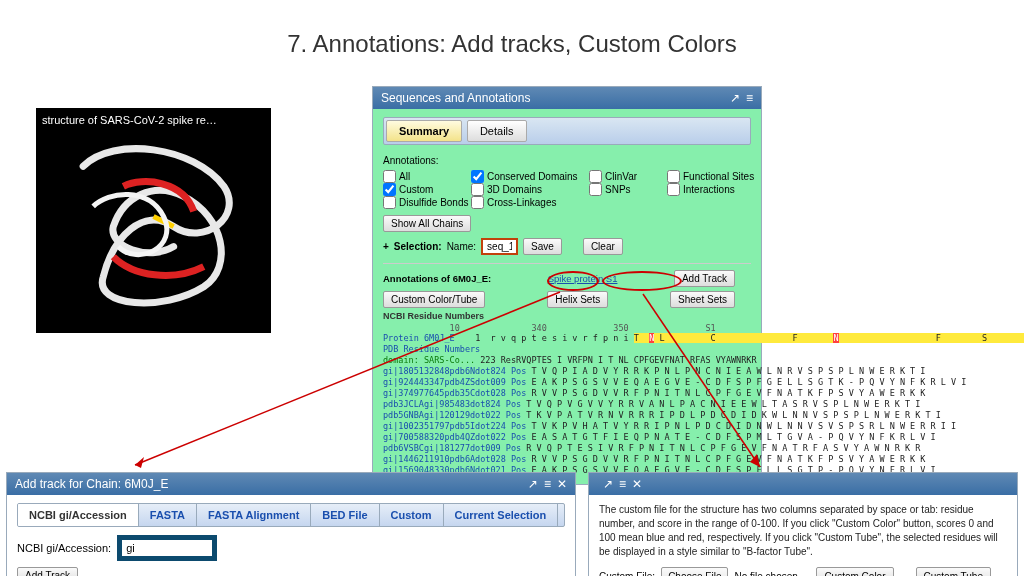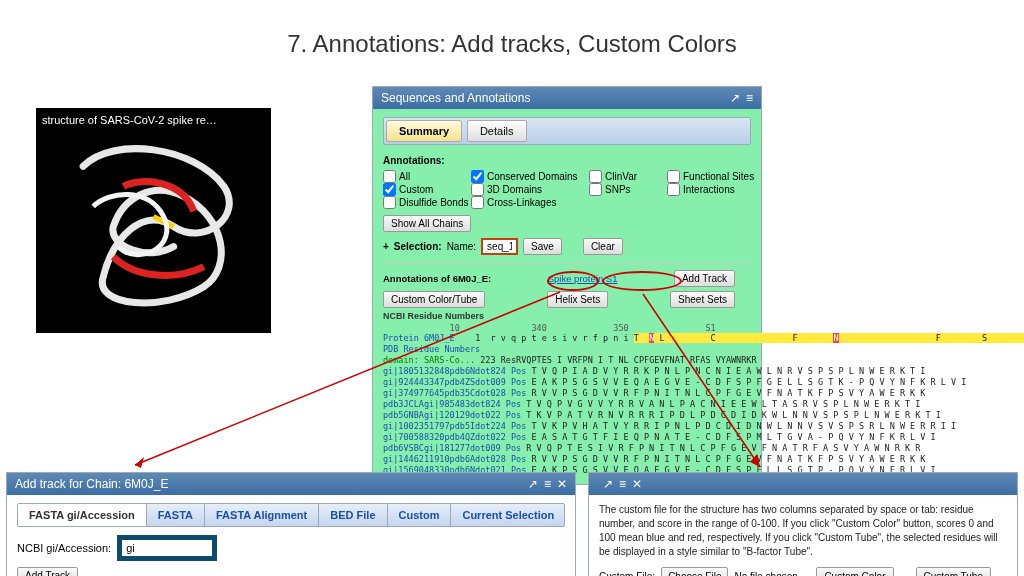--- a/index.html
+++ b/index.html
@@ -9,21 +9,21 @@
 .ribbon { position:absolute; inset:18px 6px 6px 6px; }
 .ribbon svg { width:100%; height:100%; }
 .panel { position: absolute; border: 1px solid #9ab; background: #eef3f7; }
 .panel-header { background: linear-gradient(#5f89b4,#3a6ea5); color:#fff; font-weight:normal; font-size:12px; padding:4px 8px; display:flex; justify-content:space-between; align-items:center; }
 .panel-header .icons span { margin-left:6px; }
 .seq-panel { left:372px; top:86px; width:390px; }
 .seq-body { padding:8px 10px; background:#86efac; font-size:10px; }
 .tabbar { background:linear-gradient(#d9e6f2,#b9ceea); border:1px solid #9ab; border-radius:2px; padding:2px; margin-bottom:8px; display:inline-block; width:100%;}
 .tab { display:inline-block; padding:4px 12px; font-size:11px; border:1px solid #aaa; background:linear-gradient(#fff,#ddd); border-radius:2px; margin-right:2px; cursor:pointer;}
 .tab.active { background:linear-gradient(#fffbe0,#f3e38a); font-weight:bold;}
-.ann-label { font-weight:bold; margin:2px 0 4px; }
+.ann-label { font-weight:normal; margin:2px 0 4px; }
 .chk-row { display:grid; grid-template-columns: 80px 110px 70px 100px; gap:0 8px; margin-bottom:6px;}
 .chk { display:flex; align-items:center; gap:3px; white-space:nowrap;}
 .btn { display:inline-block; border:1px solid #999; background:linear-gradient(#fafafa,#ddd); padding:2px 7px; border-radius:2px; font-size:10px; cursor:pointer; margin-right:16px;}
 .sel-row { margin:6px 0 8px; display:flex; align-items:center; gap:5px;}
 .sel-row input { border:2px solid #c2410c; padding:1px 4px; font-size:10px; width:37px;}
 .line { border-top:1px solid #ccc; margin:4px 0 6px; }
 .annot-line { display:flex; align-items:center; gap:4px; flex-wrap:wrap; font-size:9.5px; margin-bottom:3px;justify-content:space-between;}
 .annot-line a { color:#1a4fae; text-decoration:underline; }
 .small { font-size:9px; color:#333; }
 .ruler { font-family:monospace; font-size:8.5px; color:#555; white-space:pre; margin-top:2px;}
@@ -154,21 +154,21 @@
     <polygon points="120,175 110,170 117,162" fill="#cc0000"></polygon>
   </svg>
 
 <div class="panel add-panel">
   <div class="panel-header">
     <span>Add track for Chain: 6M0J_E</span>
     <span class="icons"><span>↗</span><span>≡</span><span>✕</span></span>
   </div>
   <div class="add-body">
     <div class="tabbar2">
-      <div class="t2 active">FASTA gi/Accession</div>
+      <div class="t2 active">NCBI gi/Accession</div>
       <div class="t2">FASTA</div>
       <div class="t2">FASTA Alignment</div>
       <div class="t2">BED File</div>
       <div class="t2">Custom</div>
       <div class="t2">Current Selection</div>
     </div>
     <div class="fld-row">
       <span>NCBI gi/Accession:</span>
       <input type="text" value="gi" style="">
     </div>

